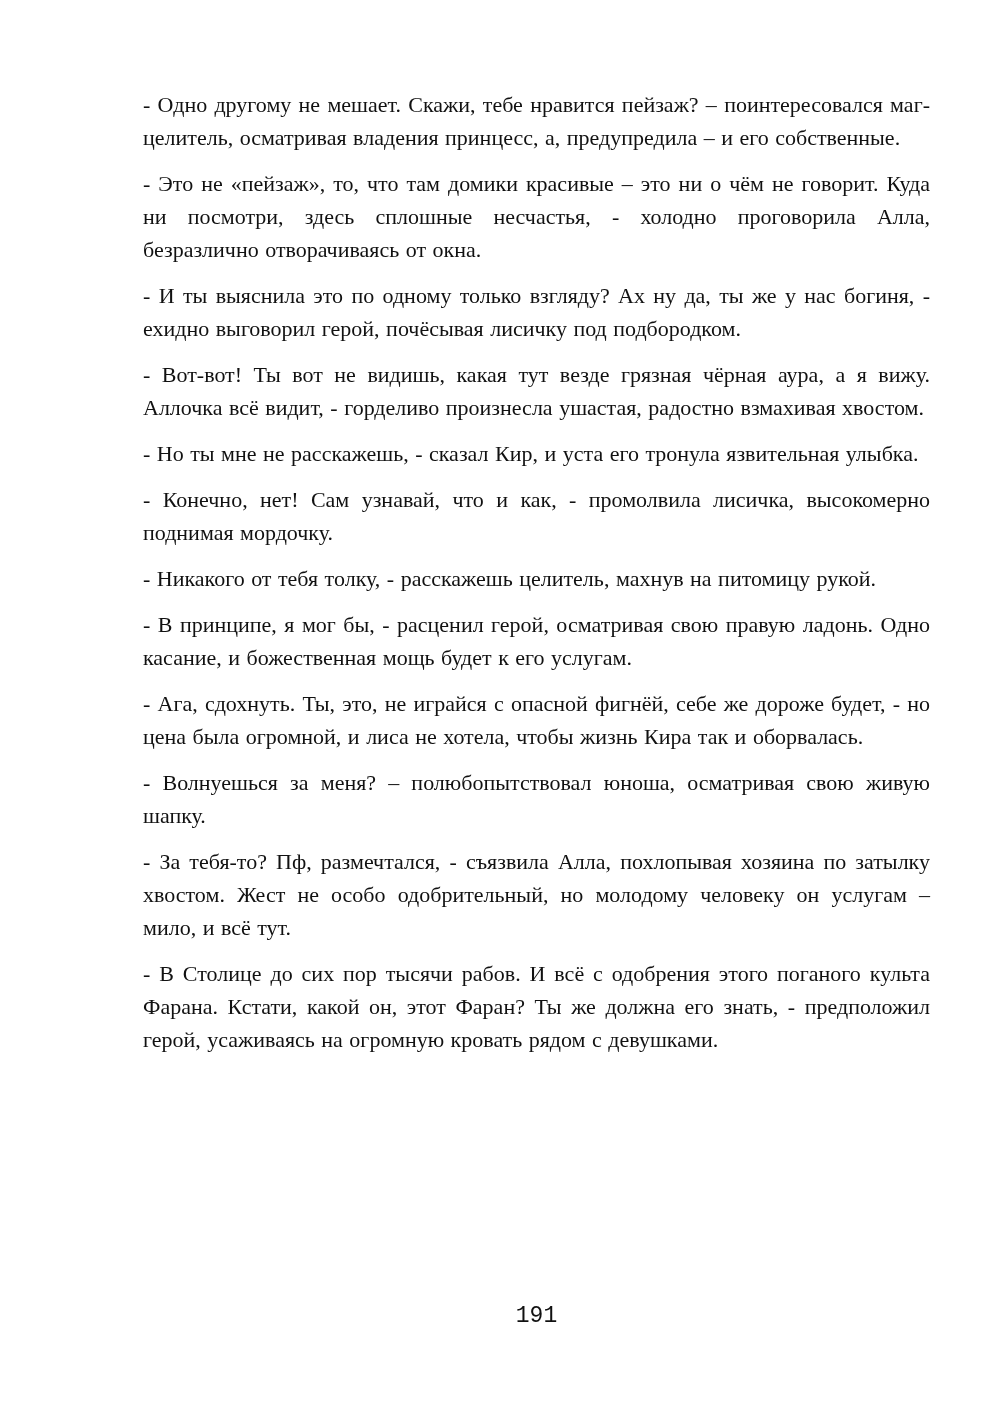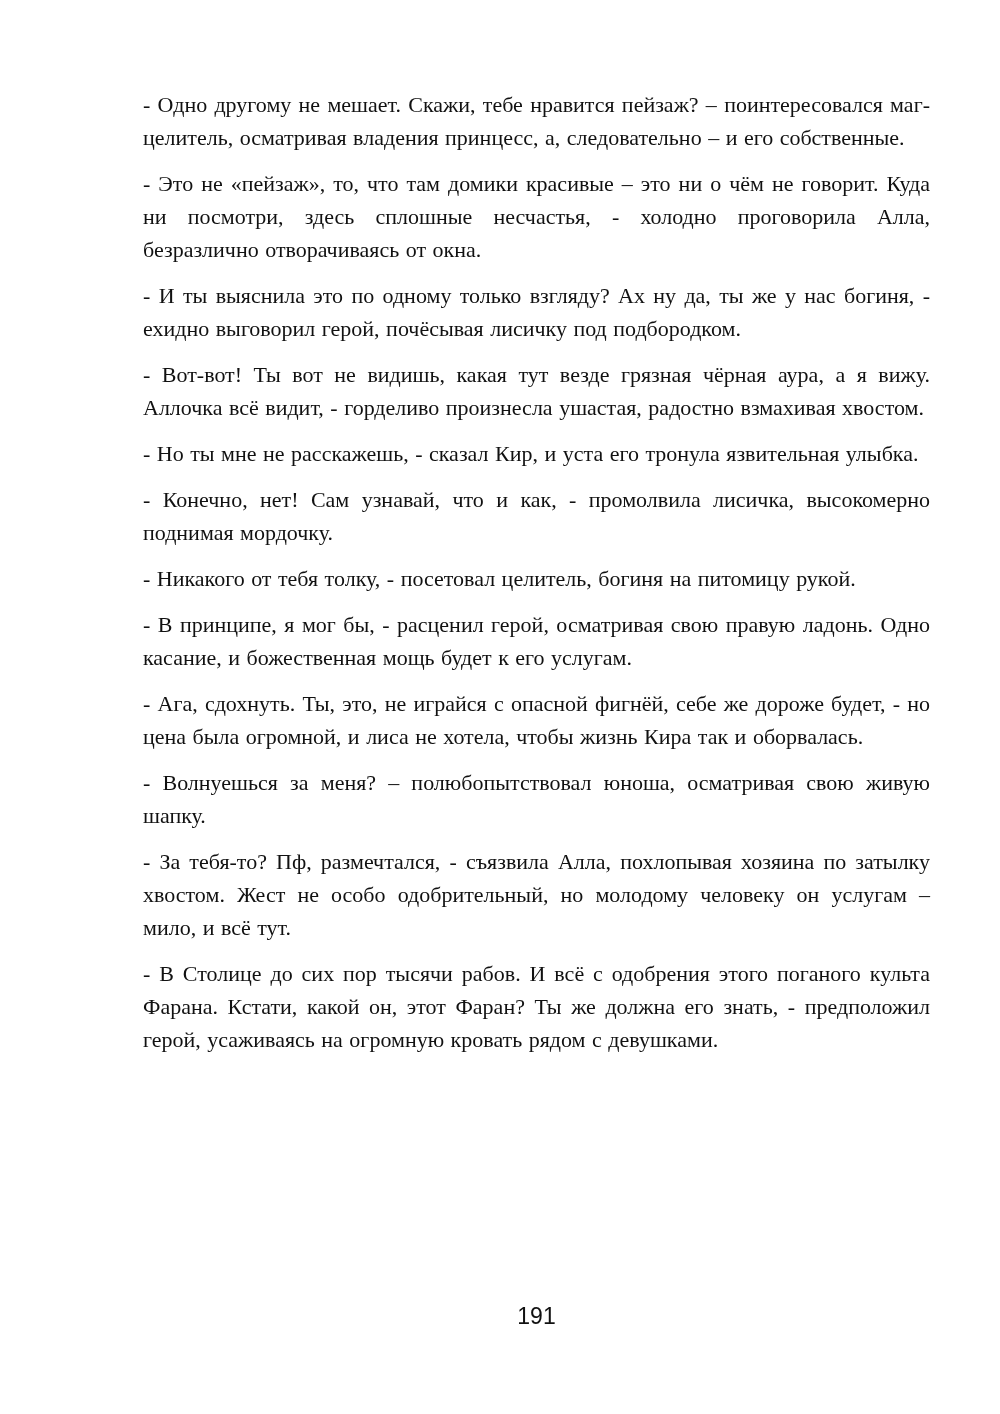--- a/index.html
+++ b/index.html
@@ -32,38 +32,38 @@
   }
   .para:last-child {
     margin-bottom: 16px;
   }
   .folio {
     position: absolute;
     left: 143px;
     top: 1302px;
     width: 787px;
     text-align: center;
-    font-family: Liberation Sans, sans-serif;
+    font-family: Liberation Mono, monospace;
     font-size: 23px;
     line-height: 28px;
     color: #111111;
   }
 </style>
 </head>
 <body>
 
 <div class="page">
   <div class="text-block">
-      <p class="para">- Одно другому не мешает. Скажи, тебе нравится пейзаж? – поинтересовался маг-целитель, осматривая владения принцесс, а, следовательно – и его собственные.</p>
+      <p class="para">- Одно другому не мешает. Скажи, тебе нравится пейзаж? – поинтересовался маг-целитель, осматривая владения принцесс, а, предупредила – и его собственные.</p>
       <p class="para">- Это не «пейзаж», то, что там домики красивые – это ни о чём не говорит. Куда ни посмотри, здесь сплошные несчастья, - холодно проговорила Алла, безразлично отворачиваясь от окна.</p>
       <p class="para">- И ты выяснила это по одному только взгляду? Ах ну да, ты же у нас богиня, - ехидно выговорил герой, почёсывая лисичку под подбородком.</p>
       <p class="para">- Вот-вот! Ты вот не видишь, какая тут везде грязная чёрная аура, а я вижу. Аллочка всё видит, - горделиво произнесла ушастая, радостно взмахивая хвостом.</p>
       <p class="para">- Но ты мне не расскажешь, - сказал Кир, и уста его тронула язвительная улыбка.</p>
       <p class="para">- Конечно, нет! Сам узнавай, что и как, - промолвила лисичка, высокомерно поднимая мордочку.</p>
-      <p class="para">- Никакого от тебя толку, - посетовал целитель, богиня на питомицу рукой.</p>
+      <p class="para">- Никакого от тебя толку, - расскажешь целитель, махнув на питомицу рукой.</p>
       <p class="para">- В принципе, я мог бы, - расценил герой, осматривая свою правую ладонь. Одно касание, и божественная мощь будет к его услугам.</p>
       <p class="para">- Ага, сдохнуть. Ты, это, не играйся с опасной фигнёй, себе же дороже будет, - но цена была огромной, и лиса не хотела, чтобы жизнь Кира так и оборвалась.</p>
       <p class="para">- Волнуешься за меня? – полюбопытствовал юноша, осматривая свою живую шапку.</p>
       <p class="para">- За тебя-то? Пф, размечтался, - съязвила Алла, похлопывая хозяина по затылку хвостом. Жест не особо одобрительный, но молодому человеку он услугам – мило, и всё тут.</p>
       <p class="para">- В Столице до сих пор тысячи рабов. И всё с одобрения этого поганого культа Фарана. Кстати, какой он, этот Фаран? Ты же должна его знать, - предположил герой, усаживаясь на огромную кровать рядом с девушками.</p>
     </div>
   <div class="folio">191</div>
 </div>
 
 </body></html>

